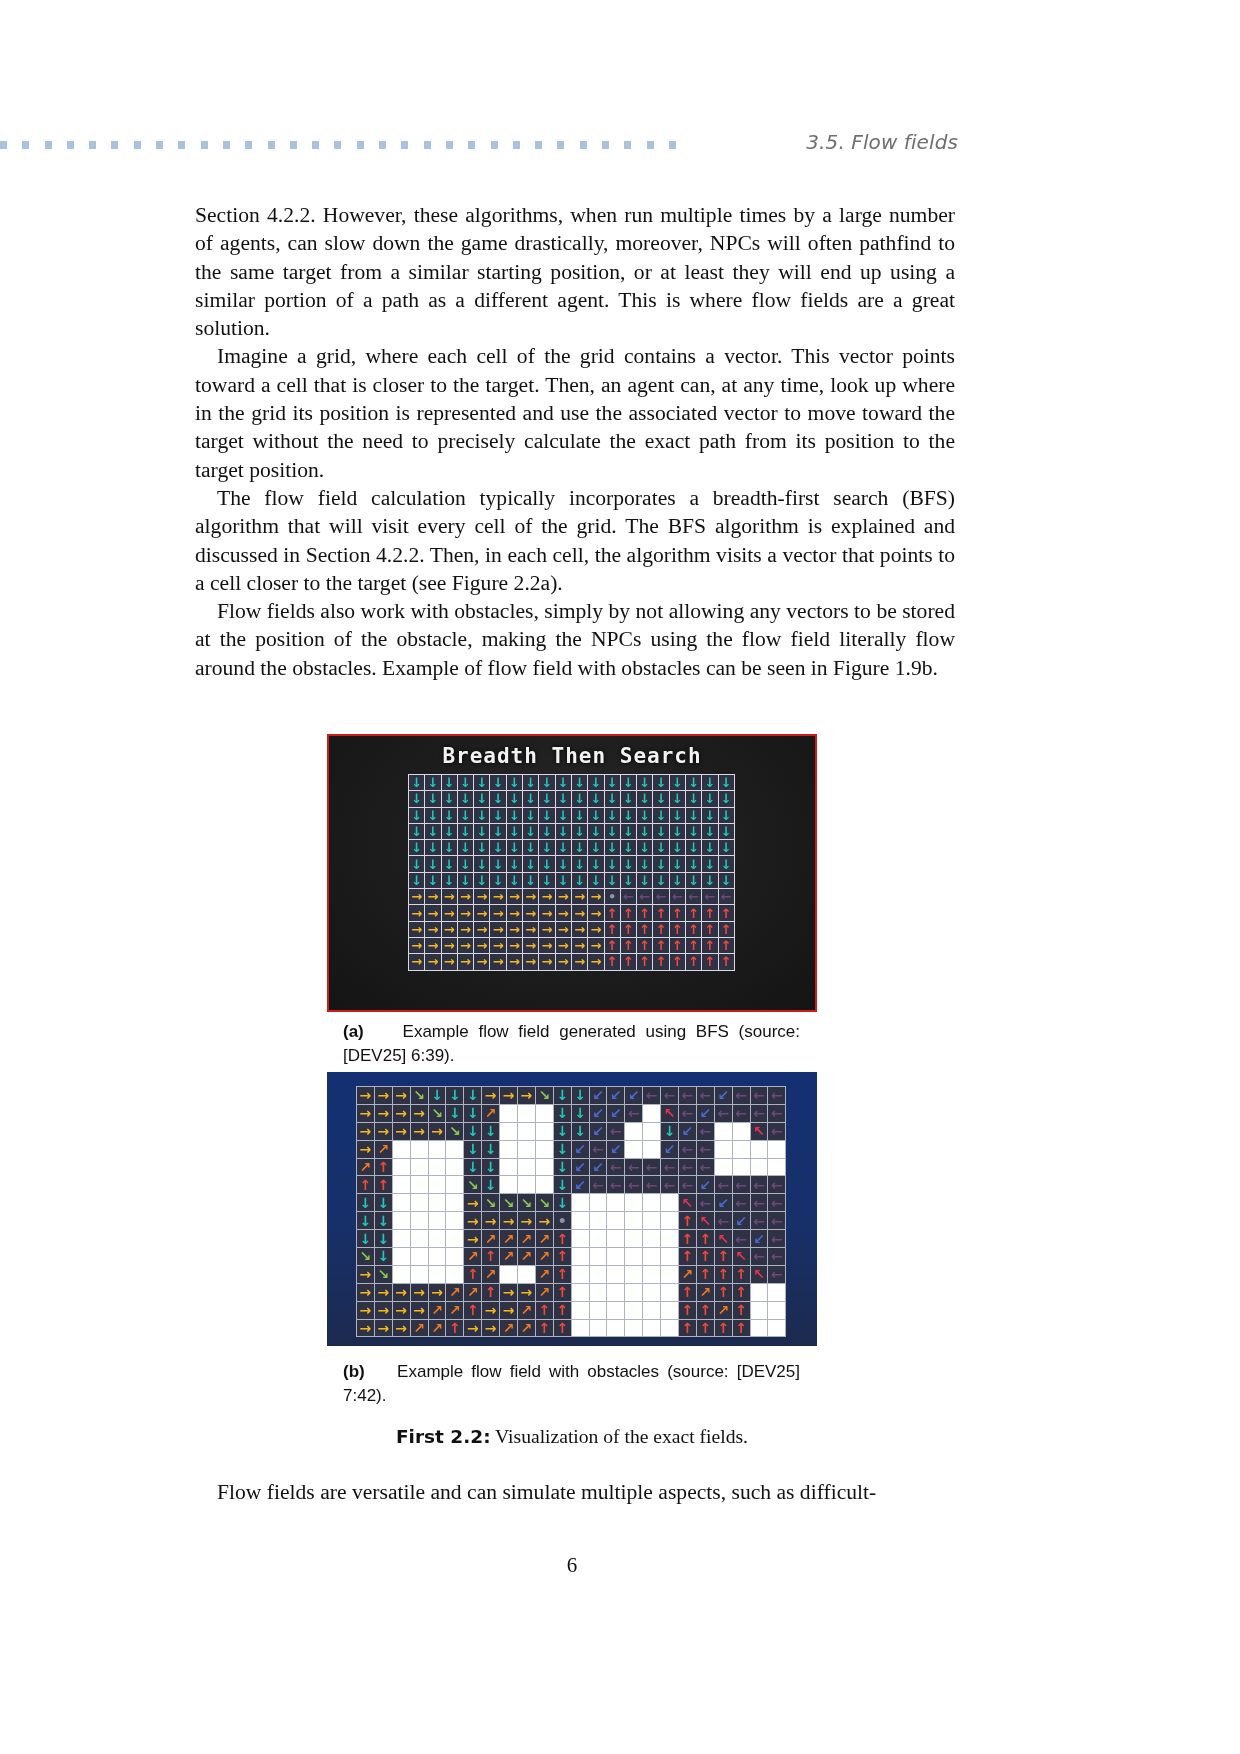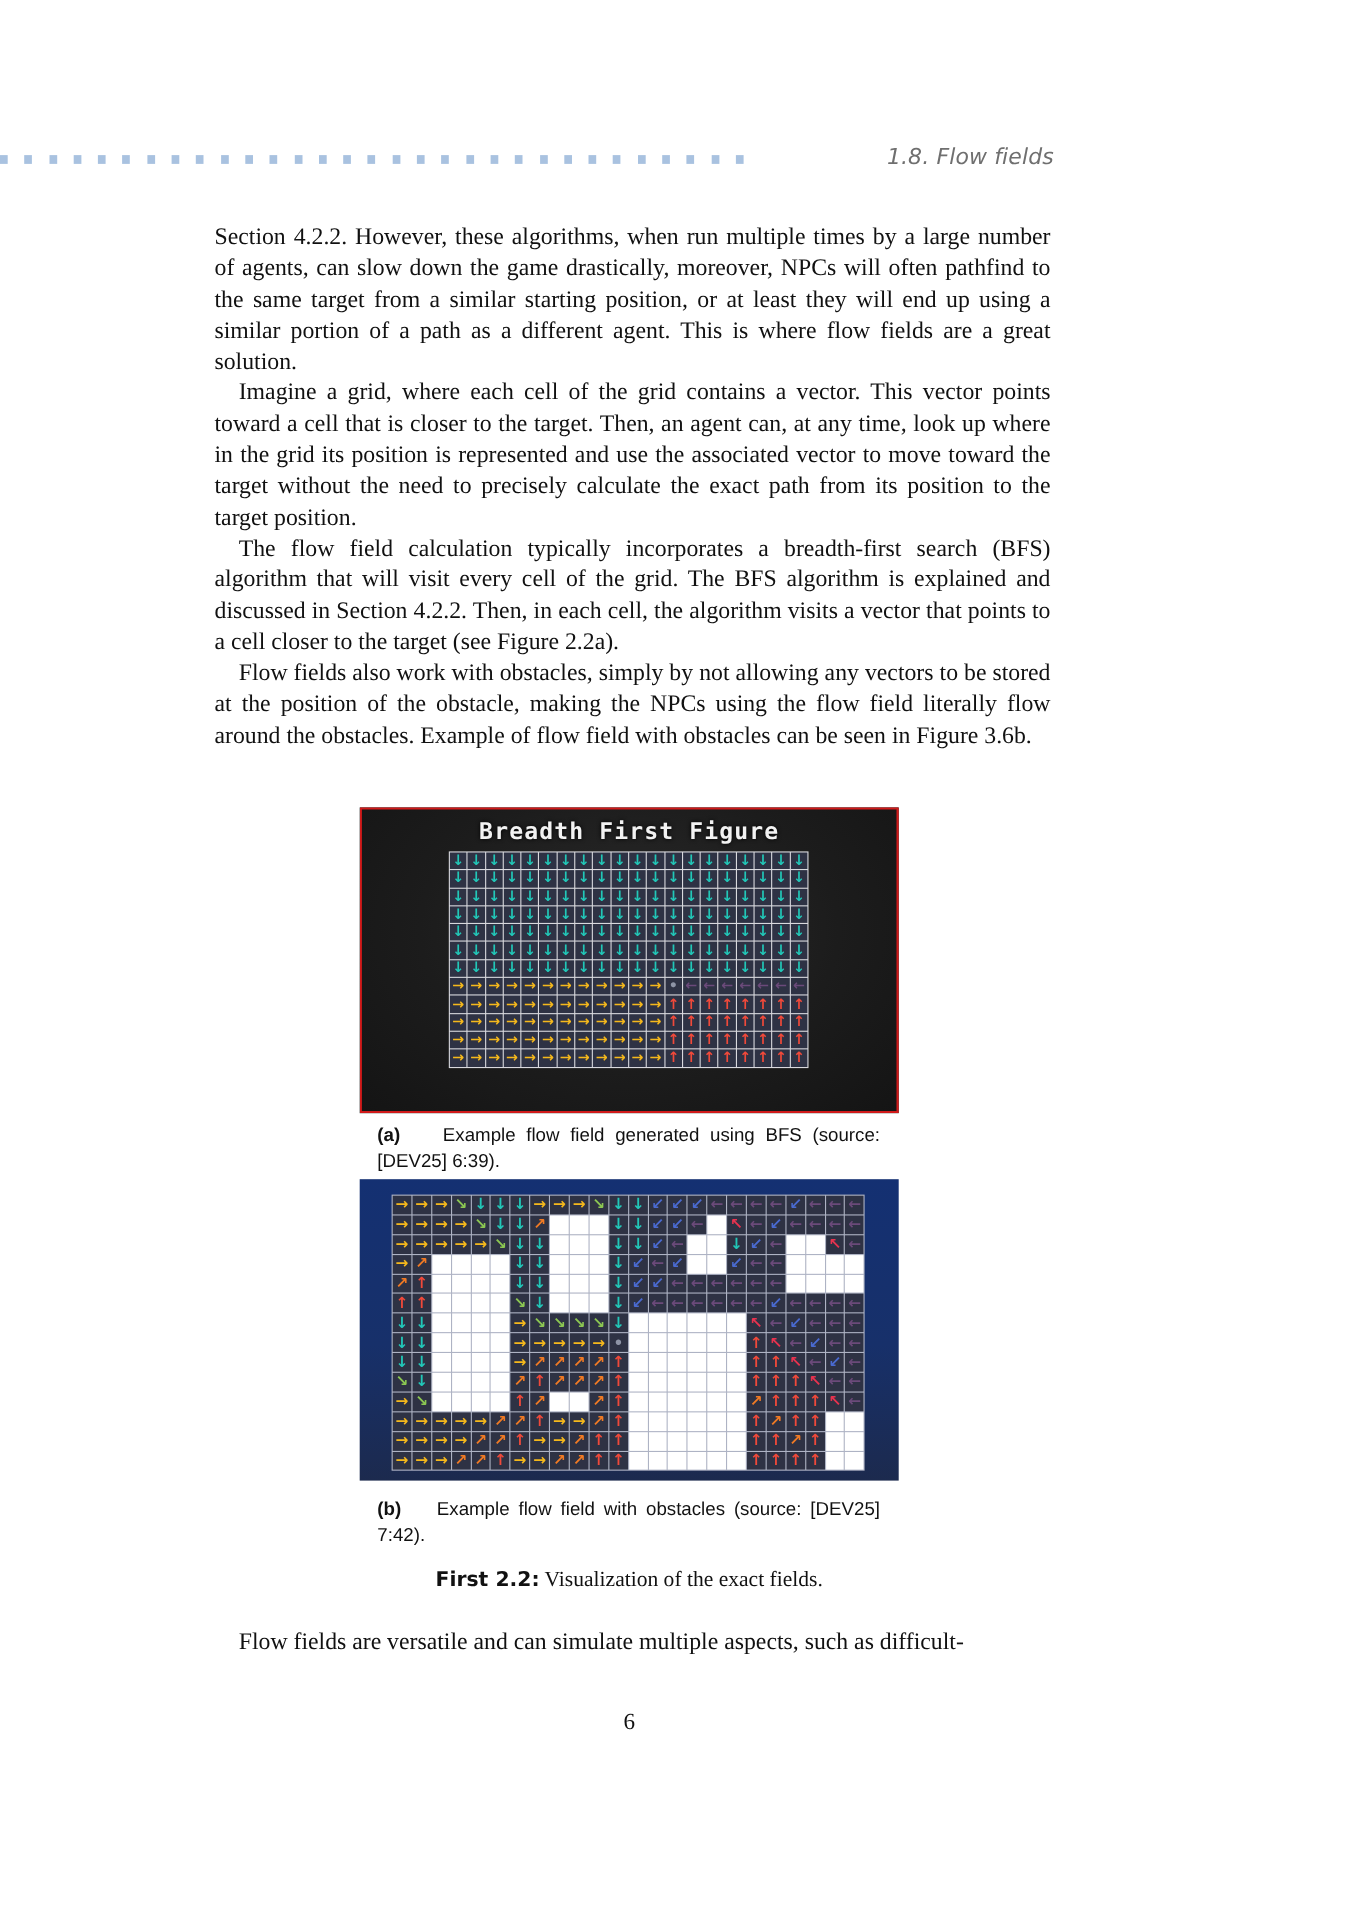--- a/index.html
+++ b/index.html
@@ -77,31 +77,31 @@
     <span style="background: rgb(169, 194, 224);"></span>
     <span style="background: rgb(169, 194, 224);"></span>
     <span style="background: rgb(169, 194, 224);"></span>
     <span style="background: rgb(169, 194, 224);"></span>
     <span style="background: rgb(169, 194, 224);"></span>
     <span style="background: rgb(169, 194, 224);"></span>
     <span style="background: rgb(169, 194, 224);"></span>
     <span style="background: rgb(169, 194, 224);"></span>
     <span style="background: rgb(169, 194, 224);"></span>
   </div>
-<div class="running-head">1.8. Flow fields</div>
+<div class="running-head">3.5. Flow fields</div>
 
 <div class="body-text">
   <p>Section 4.2.2. However, these algorithms, when run multiple times by a large number of agents, can slow down the game drastically, moreover, NPCs will often pathfind to the same target from a similar starting position, or at least they will end up using a similar portion of a path as a different agent. This is where flow fields are a great solution.</p>
   <p class="indent">Imagine a grid, where each cell of the grid contains a vector. This vector points toward a cell that is closer to the target. Then, an agent can, at any time, look up where in the grid its position is represented and use the associated vector to move toward the target without the need to precisely calculate the exact path from its position to the target position.</p>
   <p class="indent">The flow field calculation typically incorporates a breadth-first search (BFS) algorithm that will visit every cell of the grid. The BFS algorithm is explained and discussed in Section 4.2.2. Then, in each cell, the algorithm visits a vector that points to a cell closer to the target (see Figure 2.2a).</p>
-  <p class="indent">Flow fields also work with obstacles, simply by not allowing any vectors to be stored at the position of the obstacle, making the NPCs using the flow field literally flow around the obstacles. Example of flow field with obstacles can be seen in Figure 3.6b.</p>
+  <p class="indent">Flow fields also work with obstacles, simply by not allowing any vectors to be stored at the position of the obstacle, making the NPCs using the flow field literally flow around the obstacles. Example of flow field with obstacles can be seen in Figure 1.9b.</p>
 </div>
 
 <div class="fig-a">
-  <div class="fig-a-title">Breadth First Figure</div>
+  <div class="fig-a-title">Breadth Then Search</div>
   <div class="grid grid-a" id="grid-a">
       <div class="cell" style="color: rgb(34, 199, 184);">↓</div>
       <div class="cell" style="color: rgb(34, 199, 184);">↓</div>
       <div class="cell" style="color: rgb(34, 199, 184);">↓</div>
       <div class="cell" style="color: rgb(34, 199, 184);">↓</div>
       <div class="cell" style="color: rgb(34, 199, 184);">↓</div>
       <div class="cell" style="color: rgb(34, 199, 184);">↓</div>
       <div class="cell" style="color: rgb(34, 199, 184);">↓</div>
       <div class="cell" style="color: rgb(34, 199, 184);">↓</div>
       <div class="cell" style="color: rgb(34, 199, 184);">↓</div>

